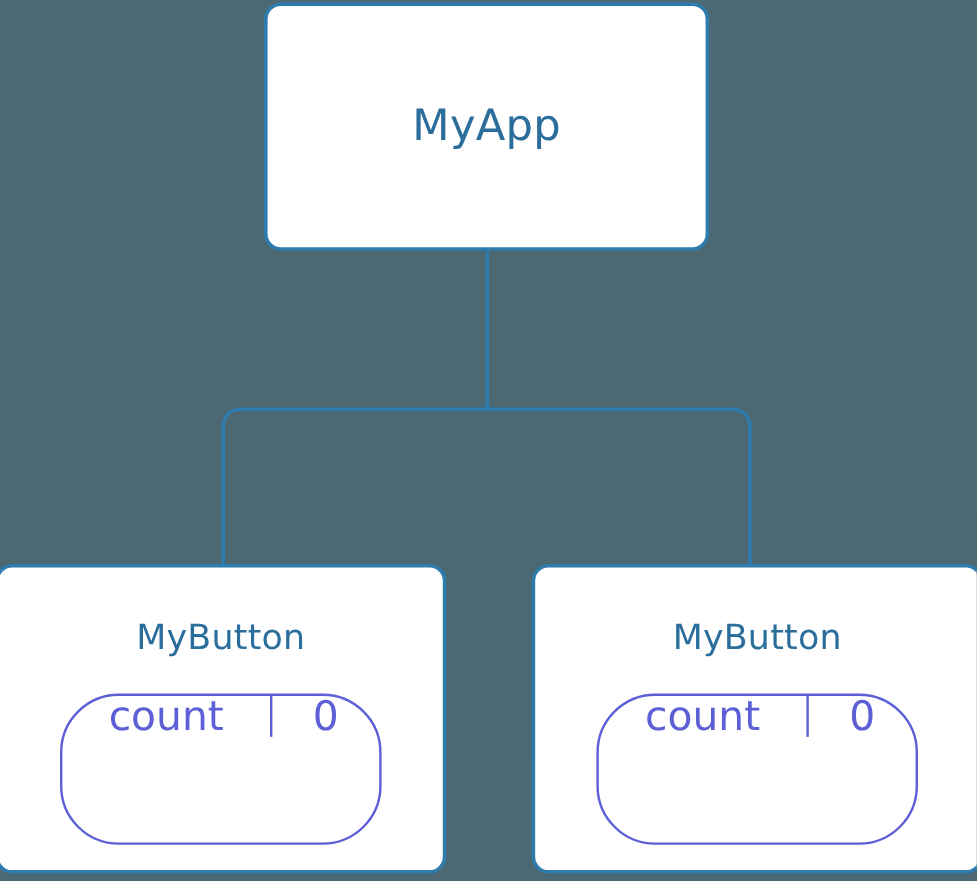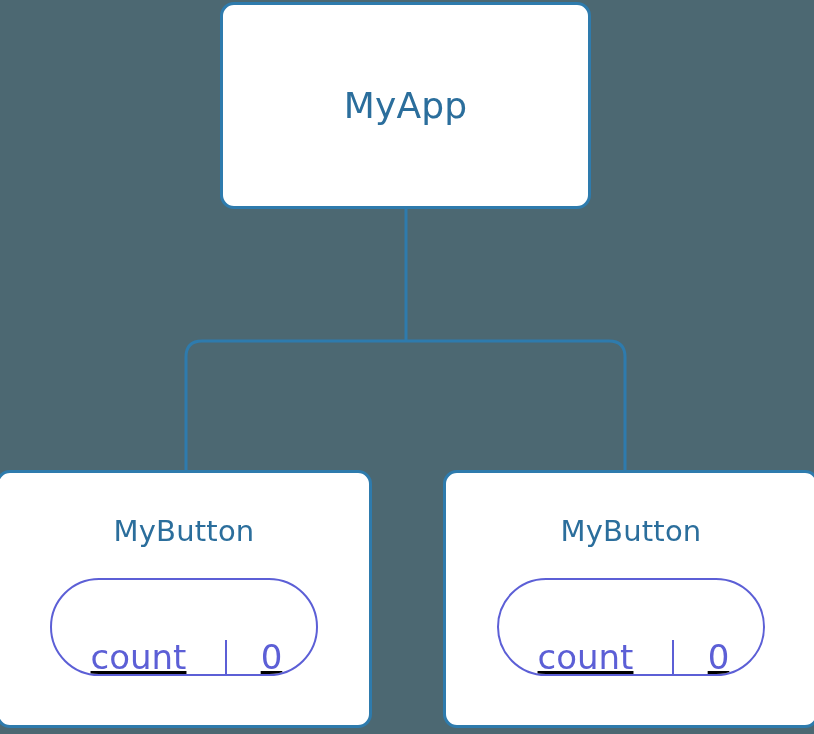--- a/index.html
+++ b/index.html
@@ -68,30 +68,29 @@
   }
   #node-root .node-title {
     font-size: 36px;
   }
   #node-child-left .node-title,
   #node-child-right .node-title {
     margin-top: 44px;
   }
   .state-pill {
     margin-top: 32px;
-    height: 98px;
+    height: 126px;
     width: 268px;
     border: 2px solid #5c5fd6;
     border-radius: 49px;
     box-sizing: border-box;
     display: flex;
-    align-items: flex-end;
+    align-items: flex-start;
     background: transparent;
     overflow: hidden;
-    text-decoration: underline;
   }
   .pill-key {
     flex: 0 0 175px;
     display: flex;
     align-items: center;
     justify-content: center;
     color: #5c5fd6;
     font-size: 34px;
     line-height: 1;
     border-right: 2px solid #5c5fd6;

